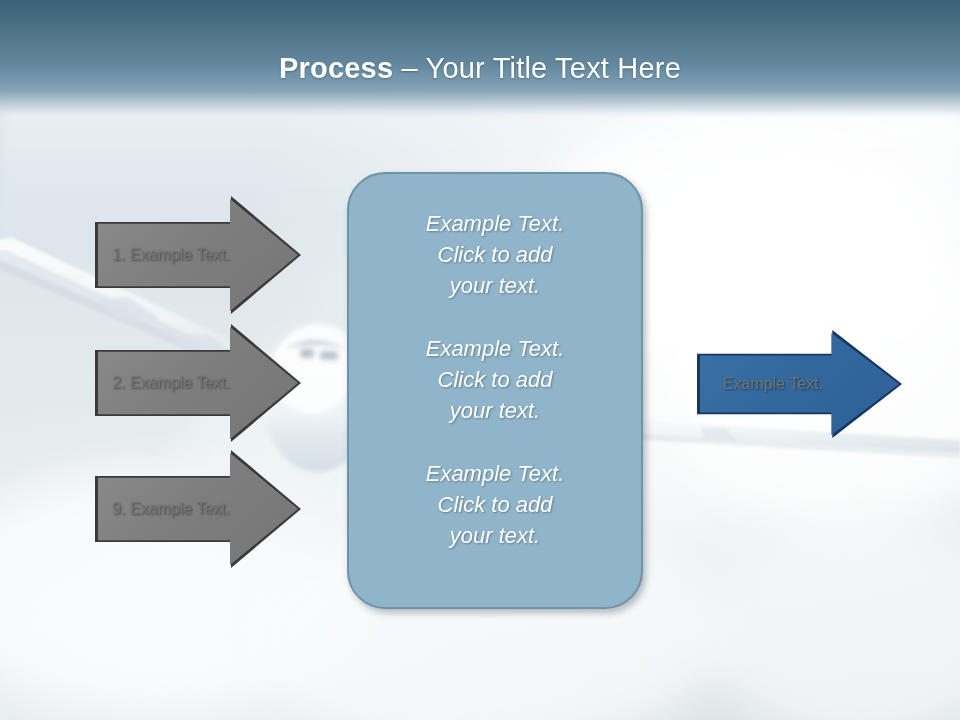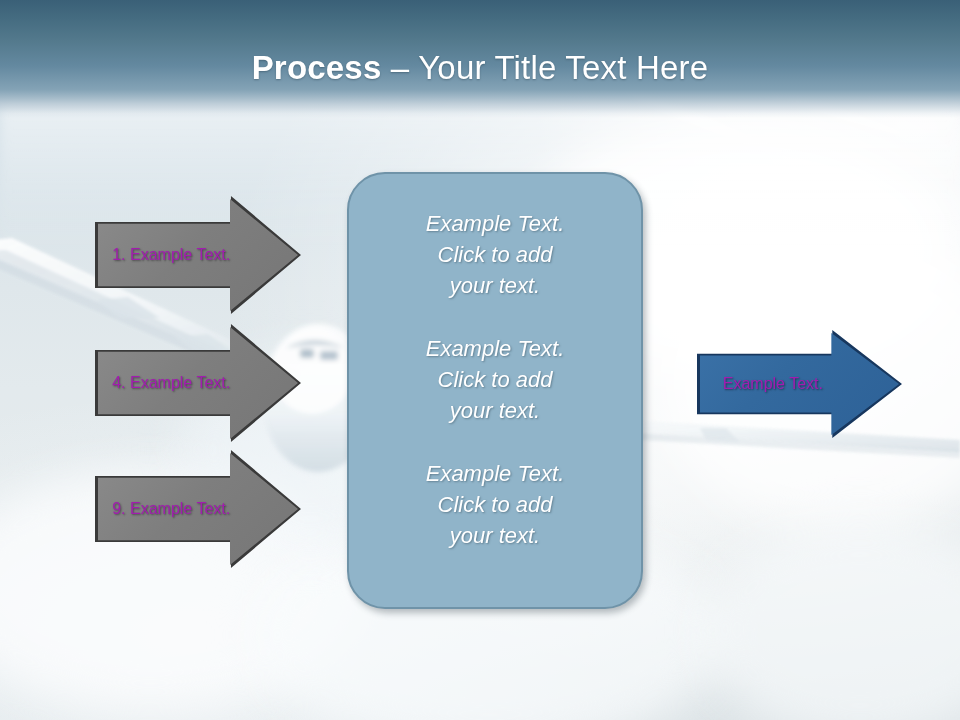--- a/index.html
+++ b/index.html
@@ -61,21 +61,21 @@
       #53798c 34%,
       #6489a0 56%,
       #84a3b6 76%,
       rgba(176,194,207,0.72) 88%,
       rgba(205,217,226,0.28) 96%,
       rgba(214,225,232,0) 100%);
   }
   .title{
     position:absolute;left:0;top:48px;width:960px;
     text-align:center;color:#ffffff;
-    font-size:33px;line-height:40px;letter-spacing:0.2px;
+    font-size:29px;line-height:40px;letter-spacing:0.2px;
     text-shadow:0 1px 2px rgba(20,40,55,0.35);
     white-space:nowrap;
   }
   .title .b{font-weight:bold;}
   .title .n{font-weight:normal;}
 
   
   .arrow{position:absolute;}
   .arrow .shape{
     position:absolute;inset:0;
@@ -87,21 +87,21 @@
     position:absolute;left:3px;top:3px;right:3px;bottom:3px;
     -webkit-clip-path:polygon(0% 22%, 66% 22%, 66% 0%, 100% 50%, 66% 100%, 66% 78%, 0% 78%);
     clip-path:polygon(0% 22%, 66% 22%, 66% 0%, 100% 50%, 66% 100%, 66% 78%, 0% 78%);
   }
   .gray .fill{background:linear-gradient(135deg,#8b8b8b 0%,#7e7e7e 45%,#767676 100%);}
   .blue .fill{background:linear-gradient(135deg,#3b72a8 0%,#33699e 40%,#2d6197 100%);}
   .blue .border{background:#17375e;}
   .arrow .lbl{
     position:absolute;left:6%;top:0;width:62%;height:100%;
     display:flex;align-items:center;justify-content:center;
-    color:#a21caf;font-size:16px;line-height:20px;
+    color:#737373;font-size:16px;line-height:20px;
     text-shadow:1px 1px 2px rgba(0,0,0,0.45);
     white-space:nowrap;
   }
   .arrow .drop{
     position:absolute;left:4px;top:5px;right:-4px;bottom:-5px;
     background:rgba(40,45,50,0.28);filter:blur(4px);
     -webkit-clip-path:polygon(0% 22%, 66% 22%, 66% 0%, 100% 50%, 66% 100%, 66% 78%, 0% 78%);
     clip-path:polygon(0% 22%, 66% 22%, 66% 0%, 100% 50%, 66% 100%, 66% 78%, 0% 78%);
     z-index:-1;
   }
@@ -200,21 +200,21 @@
     <div class="drop"></div>
     <div class="shape border"></div>
     <div class="fill"></div>
     <div class="lbl">1. Example Text.</div>
   </div>
 
   <div class="arrow gray" id="arrow2">
     <div class="drop"></div>
     <div class="shape border"></div>
     <div class="fill"></div>
-    <div class="lbl">4. Example Text.</div>
+    <div class="lbl">2. Example Text.</div>
   </div>
 
   <div class="arrow gray" id="arrow3">
     <div class="drop"></div>
     <div class="shape border"></div>
     <div class="fill"></div>
     <div class="lbl">9. Example Text.</div>
   </div>
 
   <div id="panel">

